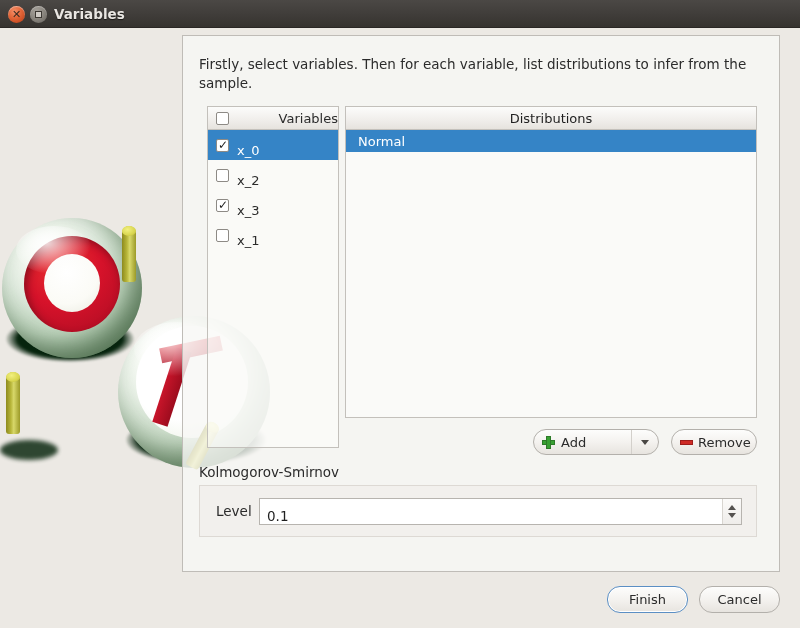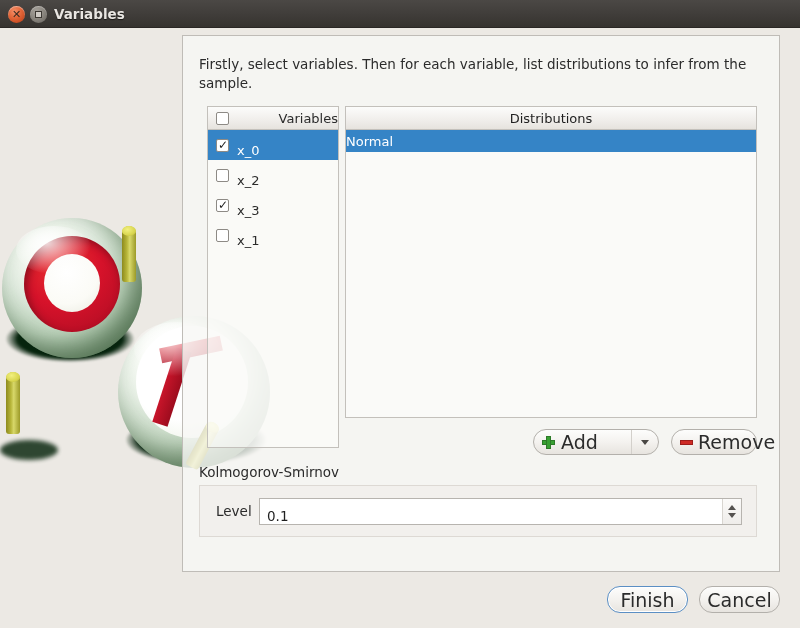--- a/index.html
+++ b/index.html
@@ -285,36 +285,36 @@
     justify-content: center;
     box-sizing: border-box;
     font-size: 13px;
     font-weight: normal;
     color: #1f1f1f;
   }
   .dist-row {
     height: 22px;
     display: flex;
     align-items: center;
-    padding-left: 0;
+    padding-left: 12px;
     font-size: 13px;
     box-sizing: border-box;
   }
   .dist-row.selected {
     background: #3584c6;
     color: #ffffff;
   }
 
   
   .btn {
     background: linear-gradient(to bottom, #fdfdfc 0%, #f4f2ef 50%, #e7e4df 100%);
     border: 1px solid #b3b0ab;
     border-radius: 13px;
     box-sizing: border-box;
-    font-size: 19px;
+    font-size: 13px;
     color: #2b2b2b;
     display: flex;
     align-items: center;
     cursor: default;
   }
   #addButton {
     position: absolute;
     left: 350px; top: 393px;
     width: 126px; height: 26px;
     padding-left: 8px;

